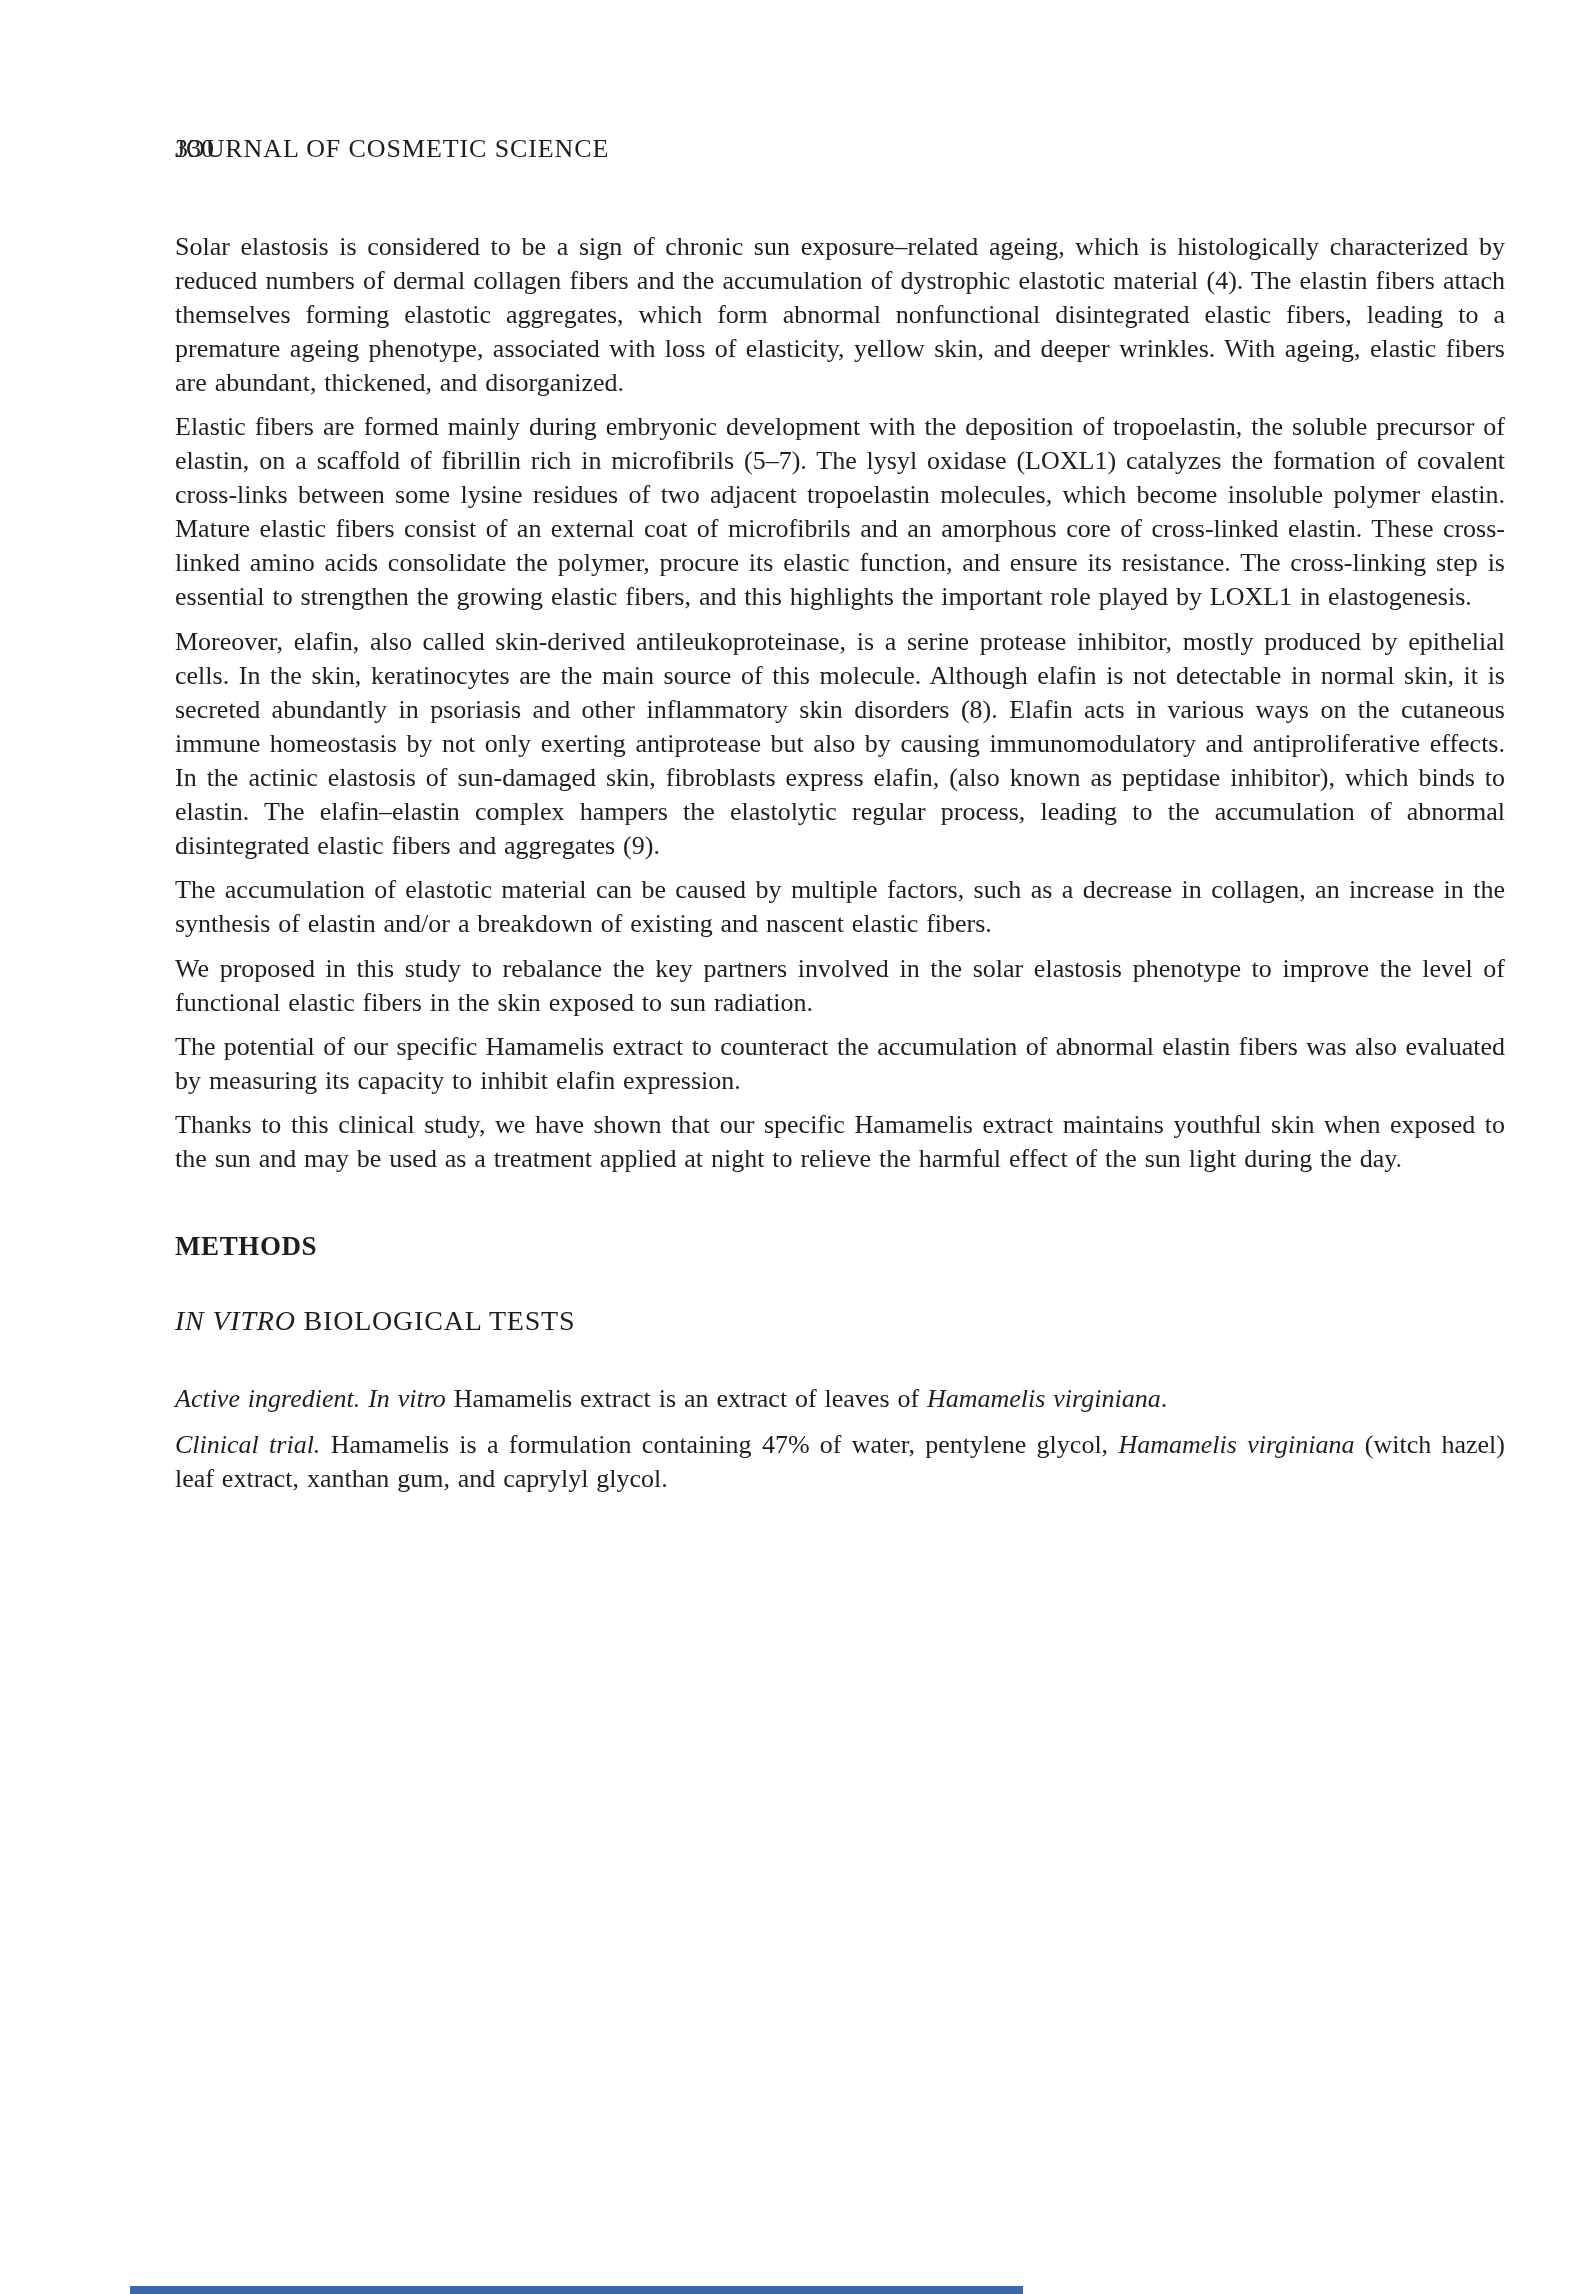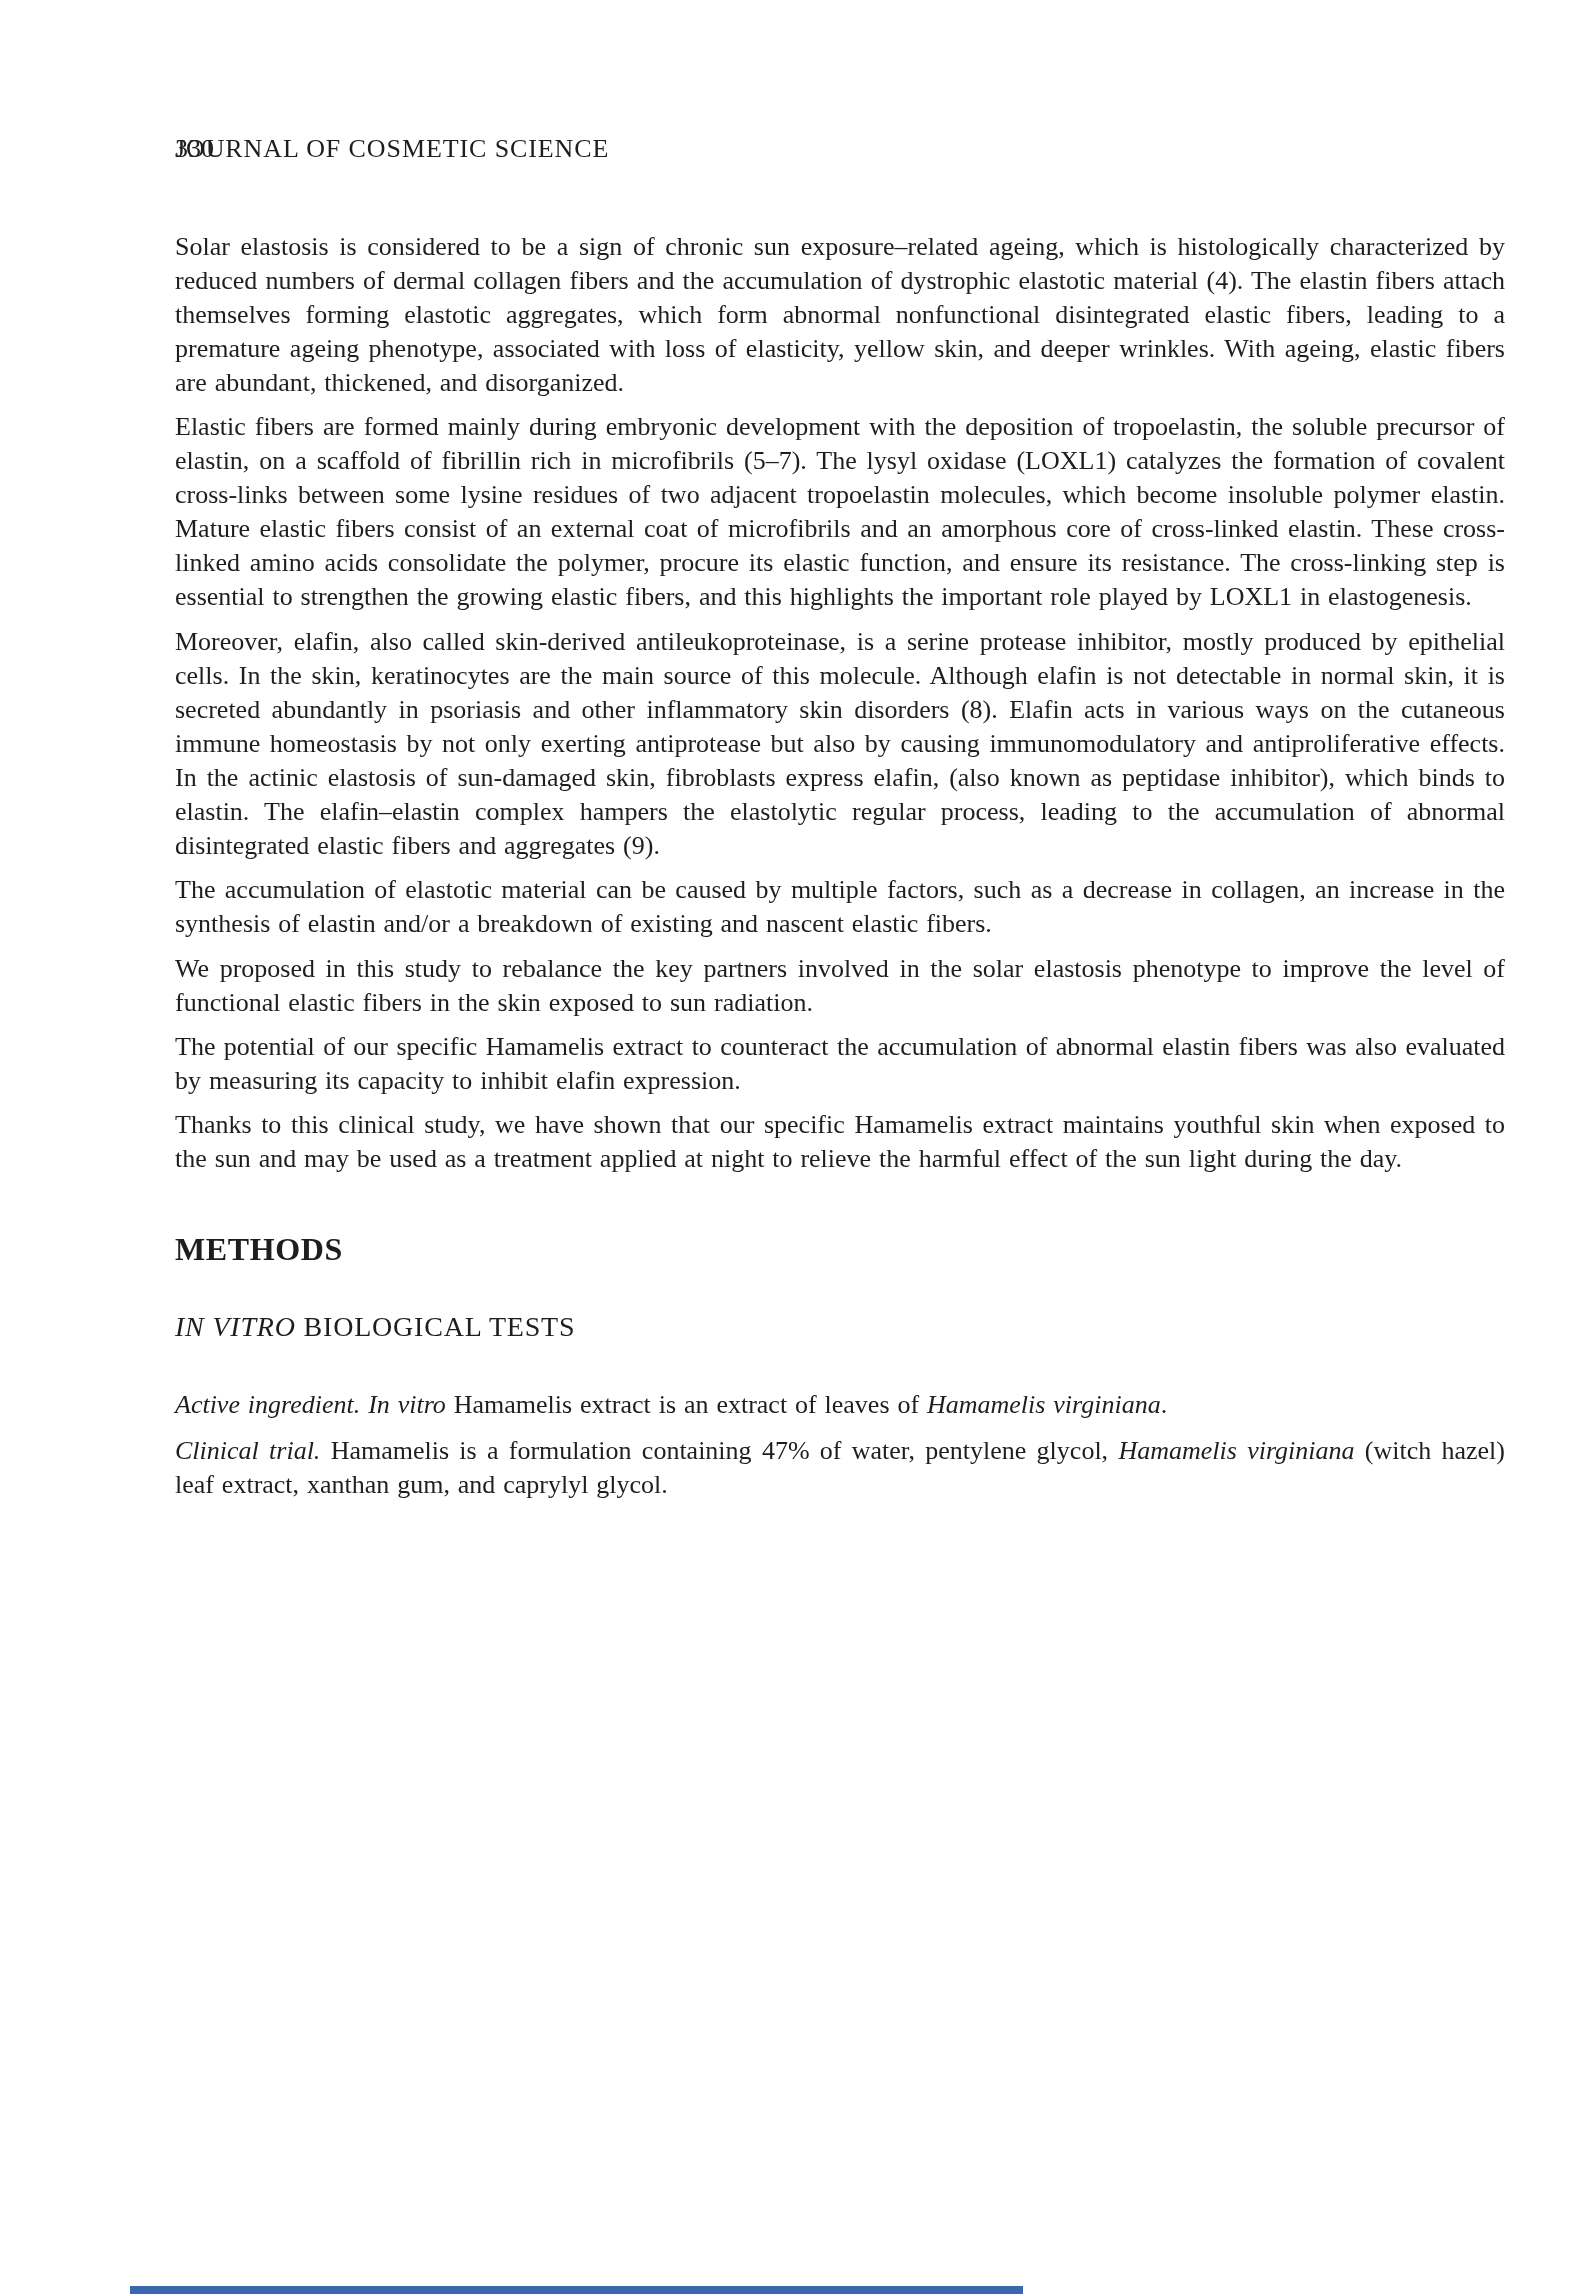--- a/index.html
+++ b/index.html
@@ -45,21 +45,21 @@
   p.para {
     font-size: 26px;
     line-height: 34px;
     text-align: justify;
     word-spacing: 1.4px;
     margin: 0 0 10.4px 0;
   }
   p.para:last-child { margin-bottom: 0; }
   .it { font-style: italic; }
   h2.methods-heading {
-    font-size: 32px;
+    font-size: 27px;
     font-weight: bold;
     letter-spacing: 0.6px;
     margin: 55px 0 43px 0;
   }
   h3.methods-subsection {
     font-size: 28px;
     font-weight: normal;
     letter-spacing: 0.8px;
     margin: 0 0 45px 0;
   }

